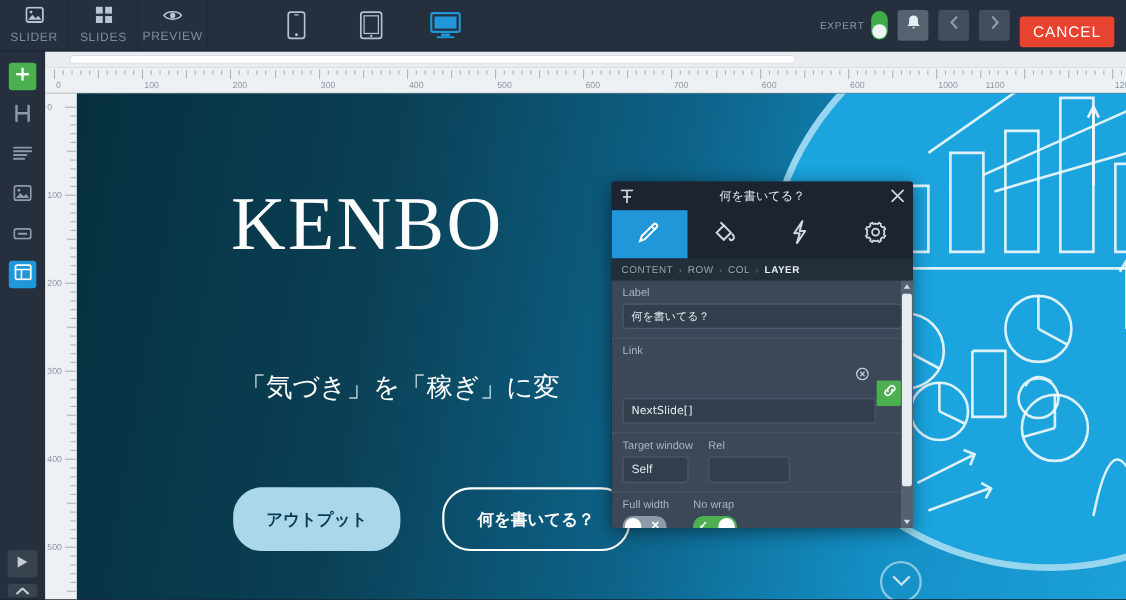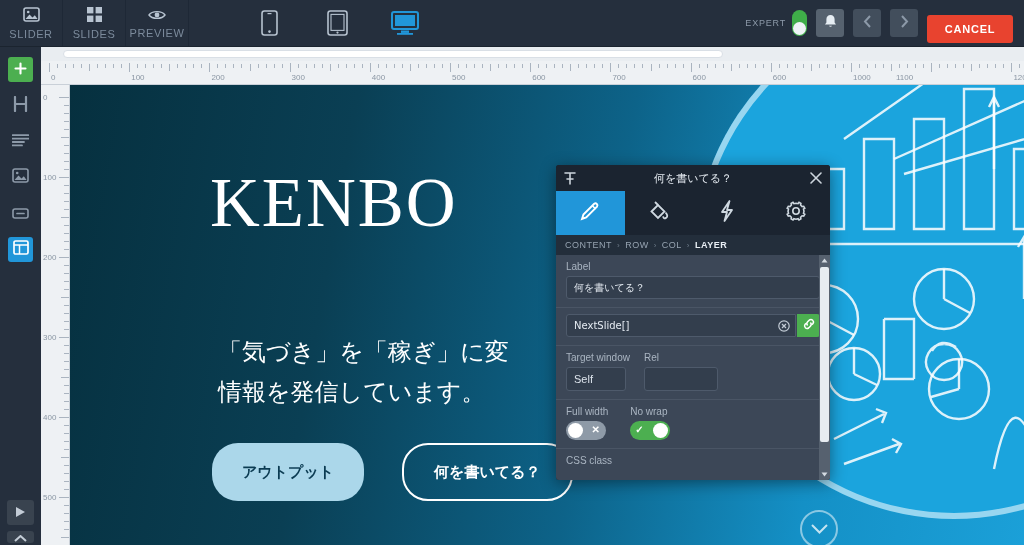--- a/index.html
+++ b/index.html
@@ -39,21 +39,21 @@
     width: 13px; height: 13px; border-radius: 50%; background: #eef3f6;
   }
   .sqbtn {
     width: 28px; height: 28px; border-radius: 3px; background: #56626f;
     display: flex; align-items: center; justify-content: center; cursor: pointer;
     color: #e6edf3;
   }
   .sqbtn.dim { background: #424e5c; color: #8c99a8; }
   .pillbtn {
     height: 28px; min-width: 86px; border-radius: 3px; color: #fff;
-    font-size: 11px; font-weight: bold; letter-spacing: .8px;
+    font-size: 14px; font-weight: normal; letter-spacing: .8px;
     display: flex; align-items: center; justify-content: center; cursor: pointer; margin-top: 12px;
   }
   .btn-cancel { background: #e8432f; }
   .btn-save { background: #3fc13f; }
 
   
   .sidebar {
     position: absolute; top: 47px; left: 0; width: 41px; height: 498px;
     background: #252f3d; display: flex; flex-direction: column;
     align-items: center; padding-top: 10px; gap: 11px;
@@ -625,21 +625,20 @@
         <g stroke="rgba(255,255,255,.8)" stroke-width="2" fill="none" font-family="DejaVu Sans">
           <path d="M352 120 q12 -16 22 -2 q-8 10 -12 16"></path>
           <circle cx="360" cy="146" r="1.8" fill="rgba(255,255,255,.8)"></circle>
         </g>
       </svg>
     </div>
 
     <div class="slide-title">KENBO</div>
     <div class="slide-para">
       <div>「気づき」を「稼ぎ」に変</div>
-      <div>情報を発信しています。</div>
     </div>
 
     <div class="slide-btns">
       <div class="sbtn sbtn-fill">アウトプット</div>
       <div class="sbtn sbtn-outline">何を書いてる？</div>
     </div>
 
     <div class="scroll-ind">
       <span>
         <svg width="17" height="10" viewBox="0 0 17 10">
@@ -711,23 +710,24 @@
     </div>
 
     <div class="panel-body">
 
       <div class="field-group">
         <span class="fl">Label</span>
         <input class="finput" value="何を書いてる？" style="">
       </div>
 
       <div class="field-group">
+        <span class="fl">Link</span>
         <div class="link-row">
           <div class="link-input-wrap">
-            <input class="finput" style="border-radius: 3px 0px 0px 3px; padding-right: 22px;" value="NextSlide[]">
+            <input class="finput" style="border-radius: 3px 0px 0px 3px; padding-right: 22px; margin-top: 33px;" value="NextSlide[]">
             <span class="clear-ic">
               <svg width="12" height="12" viewBox="0 0 12 12">
                   <circle cx="6" cy="6" r="5.2" fill="none" stroke="currentColor" stroke-width="1.2"></circle>
                   <path d="M4 4 L8 8 M8 4 L4 8" stroke="currentColor" stroke-width="1.2"></path>
                 </svg>
             </span>
           </div>
           <div class="link-btn">
             <span>
               <svg width="14" height="14" viewBox="0 0 14 14">

